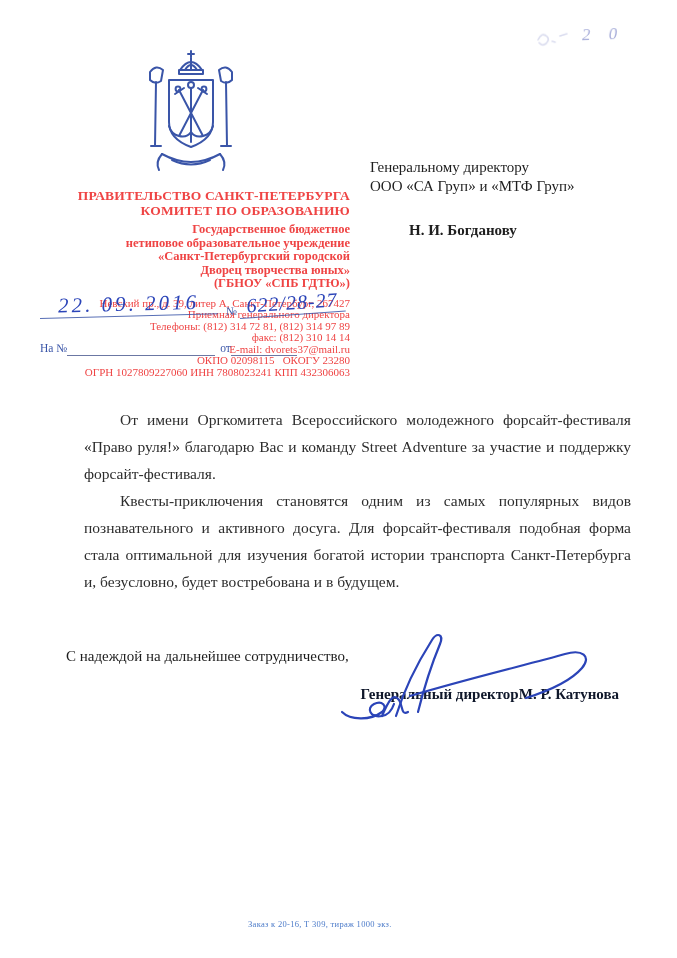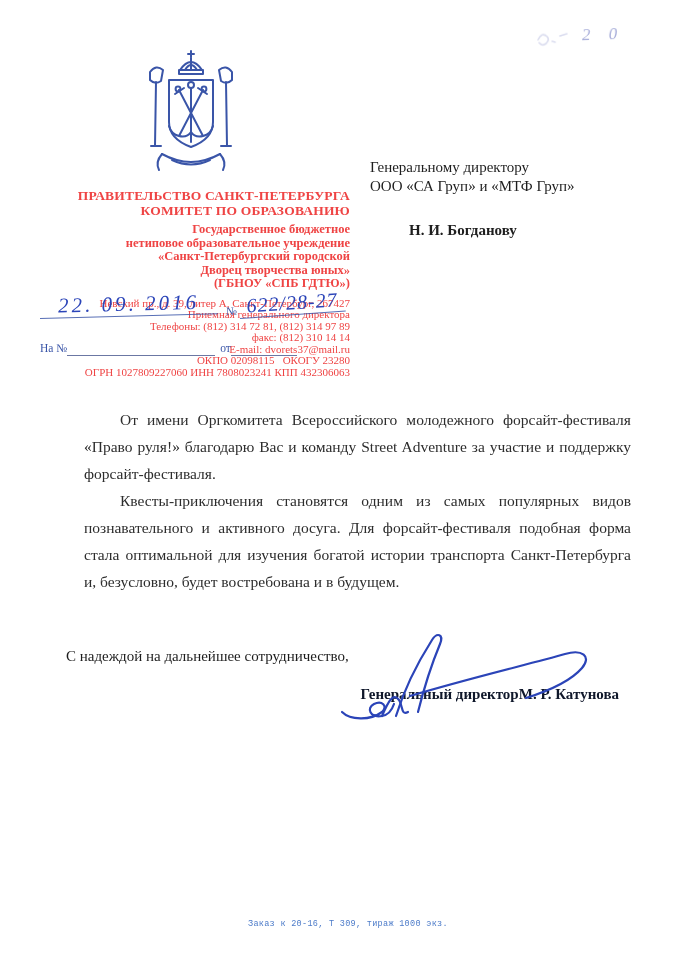--- a/index.html
+++ b/index.html
@@ -78,21 +78,21 @@
   .sign-row {
     position: absolute; left: 66px; top: 686px; width: 553px;
     display: flex; justify-content: flex-end;
     font-weight: bold; font-size: 15px; color: #0f172a;
   }
   .signature-svg { position: absolute; left: 330px; top: 624px; pointer-events: none; }
 
   
   .print-footer {
     position: absolute; left: 248px; top: 919px;
-    font-family: Liberation Mono, monospace;
+    font-family: Liberation Serif, serif;
     font-size: 8.5px; letter-spacing: .3px; color: #4c7bc9;
   }
 </style>
 </head>
 <body>
 
 <div class="page">
 
   <div class="corner-note">
     <svg class="pre-squiggle" width="44" height="22" viewBox="0 0 44 22">

